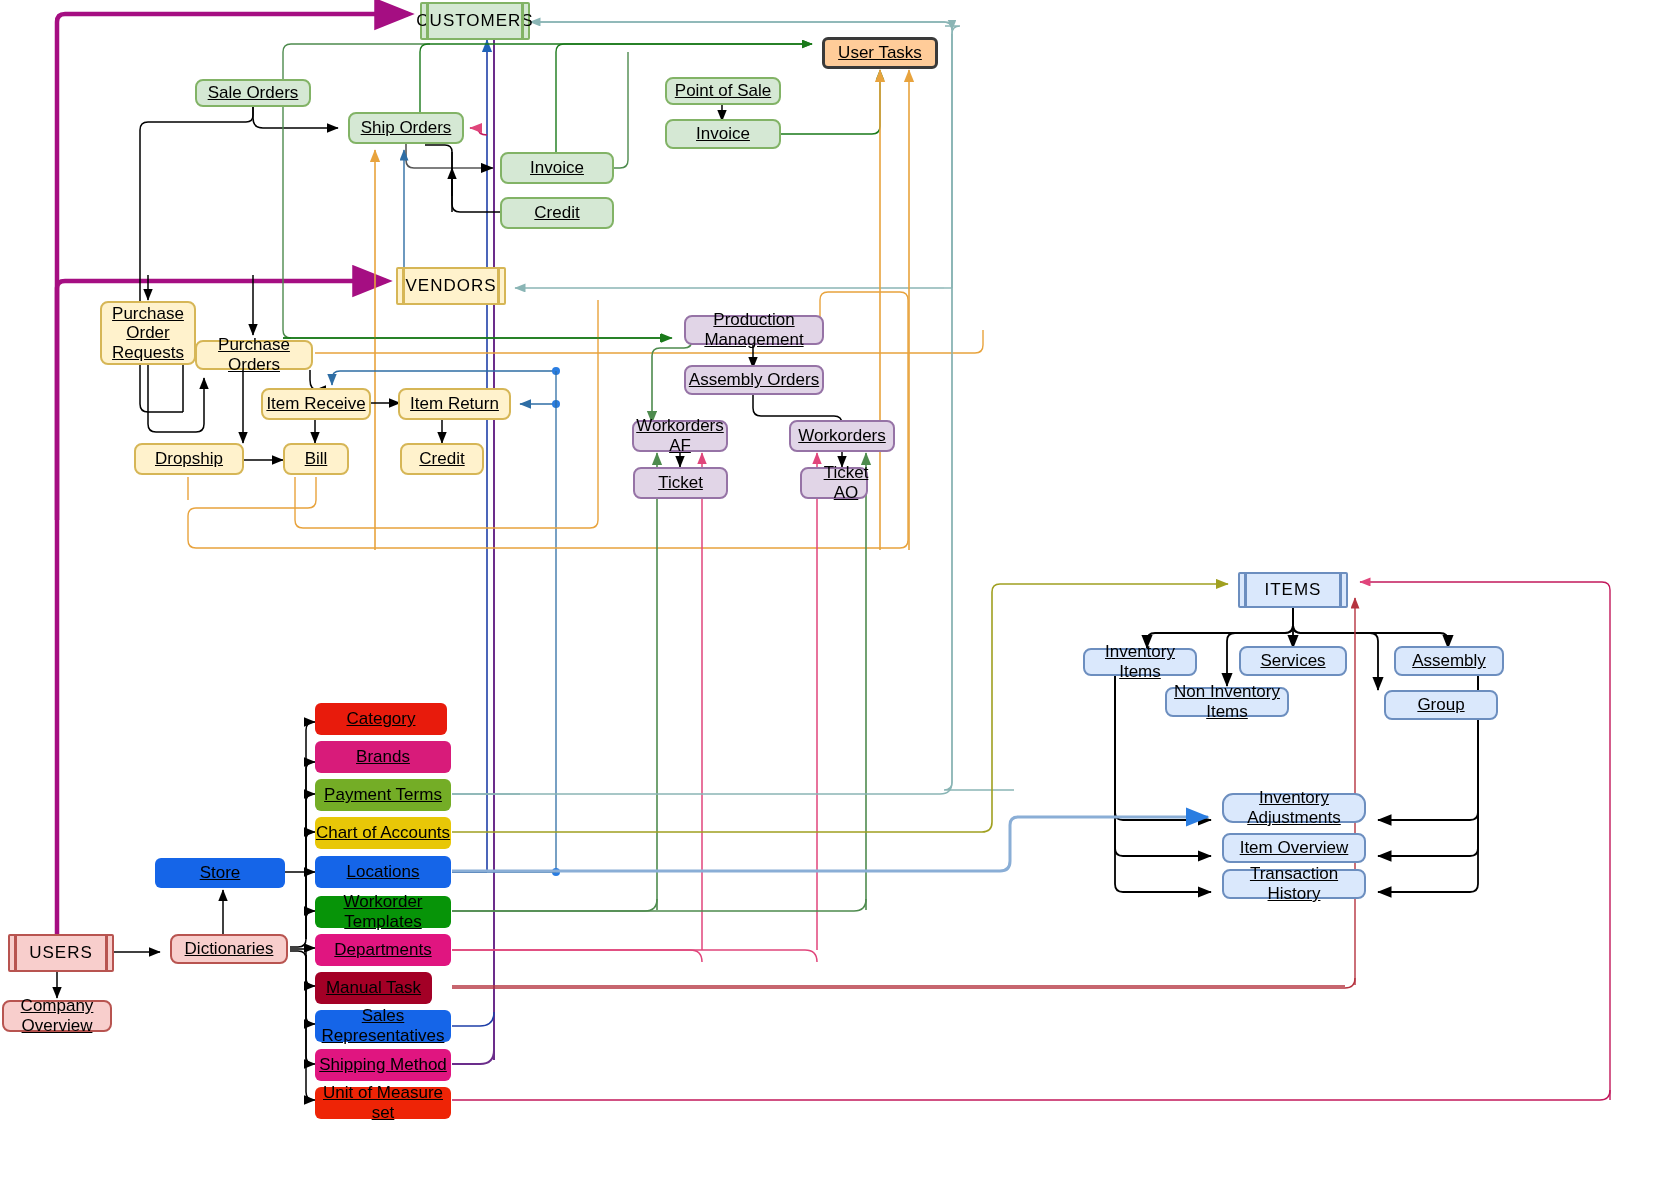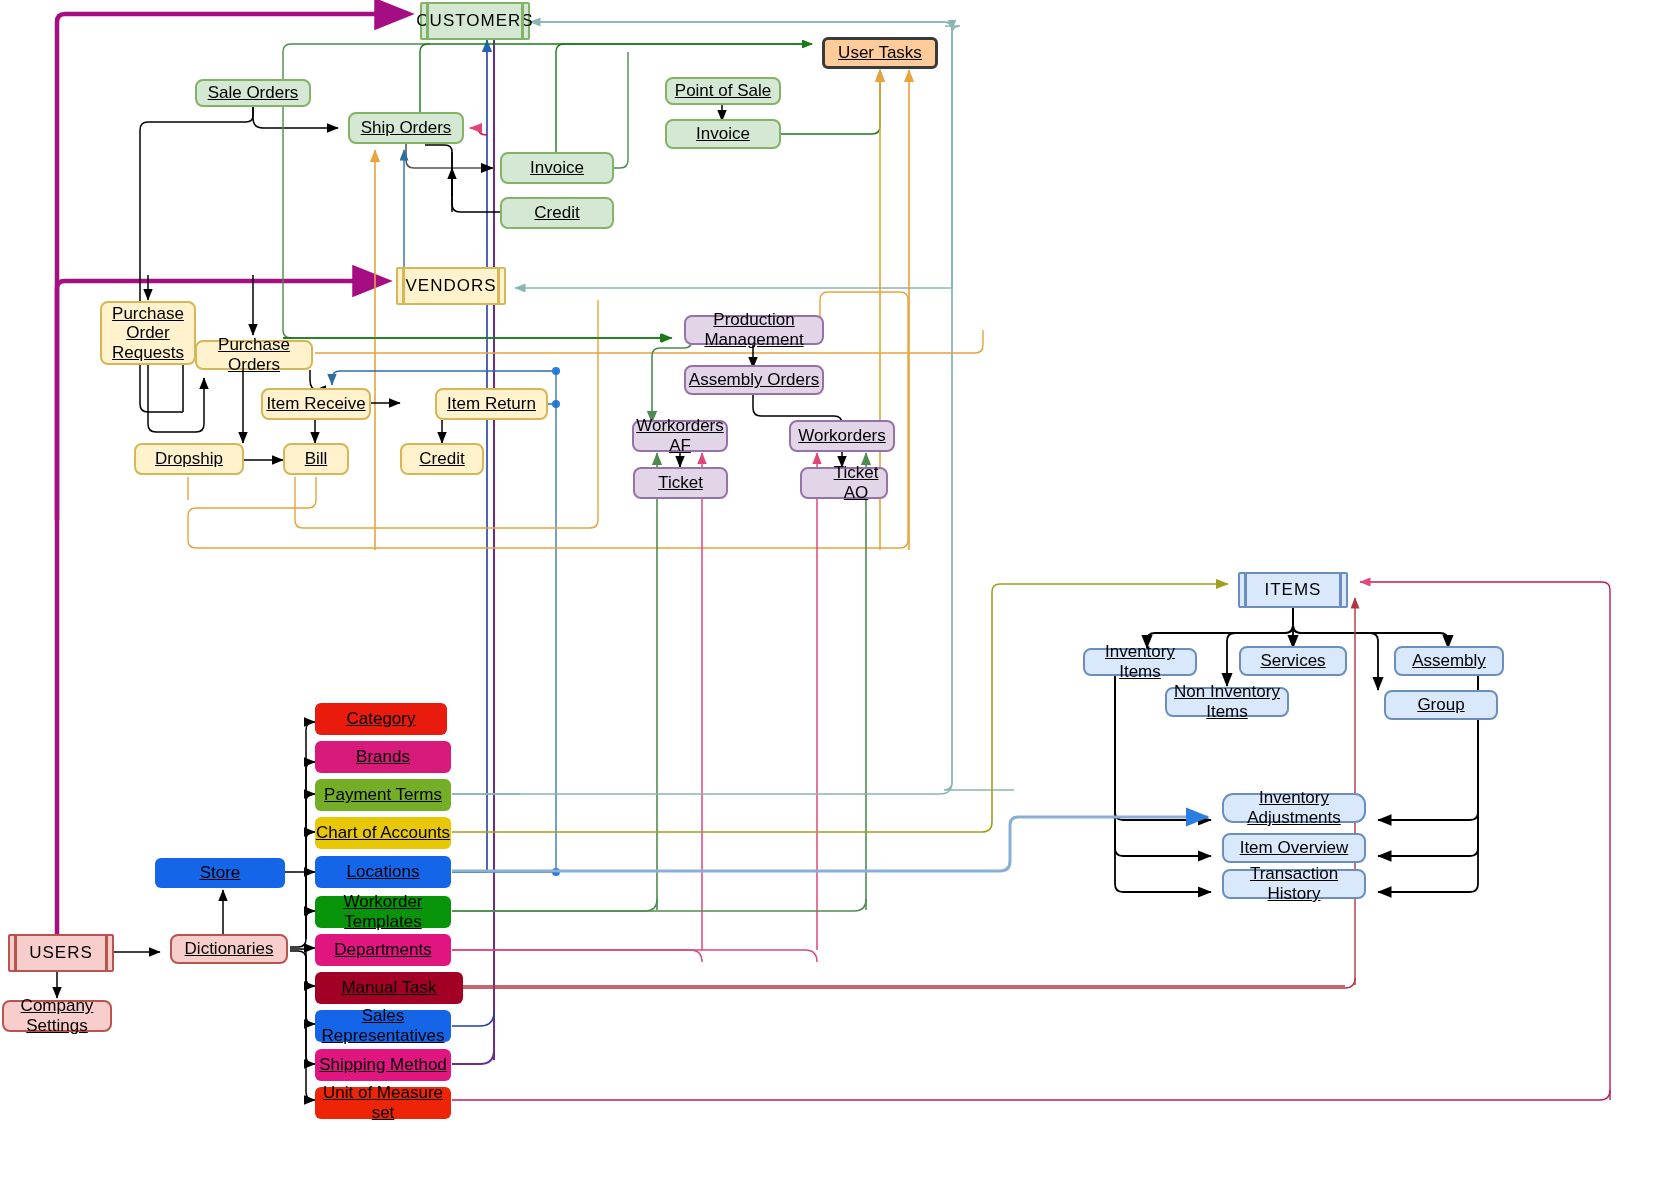--- a/index.html
+++ b/index.html
@@ -279,21 +279,21 @@
 </div>
 
 <div class="node y" style="left:195px;top:340px;width:118px;height:30px;text-align:center;">
   <span>Purchase Orders</span>
 </div>
 
 <div class="node y" style="left:261px;top:388px;width:110px;height:32px;">
   <span>Item Receive</span>
 </div>
 
-<div class="node y" style="left:398px;top:388px;width:113px;height:32px;margin-left:37px;">
+<div class="node y" style="left:398px;top:388px;width:113px;height:32px;">
   <span>Item Return</span>
 </div>
 
 <div class="node y" style="left:134px;top:443px;width:110px;height:32px;">
   <span>Dropship</span>
 </div>
 
 <div class="node y" style="left:283px;top:443px;width:66px;height:32px;">
   <span>Bill</span>
 </div>
@@ -315,21 +315,21 @@
 </div>
 
 <div class="node p" style="left:789px;top:420px;width:106px;height:32px;">
   <span>Workorders</span>
 </div>
 
 <div class="node p" style="left:633px;top:467px;width:95px;height:32px;">
   <span>Ticket</span>
 </div>
 
-<div class="node p" style="left:800px;top:467px;width:88px;height:32px;padding-left:24px;">
+<div class="node p" style="left:800px;top:467px;width:68px;height:32px;padding-left:24px;">
   <span>Ticket AO</span>
 </div>
 
 <div class="node b entity" style="left:1238px;top:572px;width:110px;height:36px;">
   <div style="position:absolute;left:4px;top:0;bottom:0;width:3px;background:#6c8ebf;"></div>
   <div style="position:absolute;right:4px;top:0;bottom:0;width:3px;background:#6c8ebf;"></div>
   <span class="plain" style="text-decoration:none;letter-spacing:1px;">ITEMS</span>
 </div>
 
 <div class="node b" style="left:1083px;top:648px;width:114px;height:28px;">
@@ -364,21 +364,21 @@
   <span>Transaction History</span>
 </div>
 
 <div class="node k entity" style="left:8px;top:934px;width:106px;height:38px;">
   <div style="position:absolute;left:4px;top:0;bottom:0;width:3px;background:#b85450;"></div>
   <div style="position:absolute;right:4px;top:0;bottom:0;width:3px;background:#b85450;"></div>
   <span class="plain" style="text-decoration:none;letter-spacing:1px;">USERS</span>
 </div>
 
 <div class="node k" style="left:2px;top:1000px;width:110px;height:32px;">
-  <span>Company Settings</span>
+  <span>Company Overview</span>
 </div>
 
 <div class="node k" style="left:170px;top:934px;width:118px;height:30px;">
   <span>Dictionaries</span>
 </div>
 
 <div class="node flat" style="left:155px;top:858px;width:130px;height:30px;background:#1565e8;">
   <span>Store</span>
 </div>
 
@@ -396,21 +396,21 @@
 </div>
 <div class="node flat" style="left:315px;top:856px;width:136px;height:32px;background:#1565e8;">
   <span>Locations</span>
 </div>
 <div class="node flat" style="left:315px;top:896px;width:136px;height:32px;background:#079408;">
   <span>Workorder Templates</span>
 </div>
 <div class="node flat" style="left:315px;top:934px;width:136px;height:32px;background:#e01580;">
   <span>Departments</span>
 </div>
-<div class="node flat" style="left:315px;top:972px;width:148px;height:32px;background:#a30026;">
+<div class="node flat" style="left:315px;top:972px;width:117px;height:32px;background:#a30026;">
   <span>Manual Task</span>
 </div>
 <div class="node flat" style="left:315px;top:1010px;width:136px;height:32px;background:#1565e8;">
   <span>Sales Representatives</span>
 </div>
 <div class="node flat" style="left:315px;top:1049px;width:136px;height:32px;background:#e01580;">
   <span>Shipping Method</span>
 </div>
 <div class="node flat" style="left:315px;top:1087px;width:136px;height:32px;background:#ee2406;">
   <span>Unit of Measure set</span>

